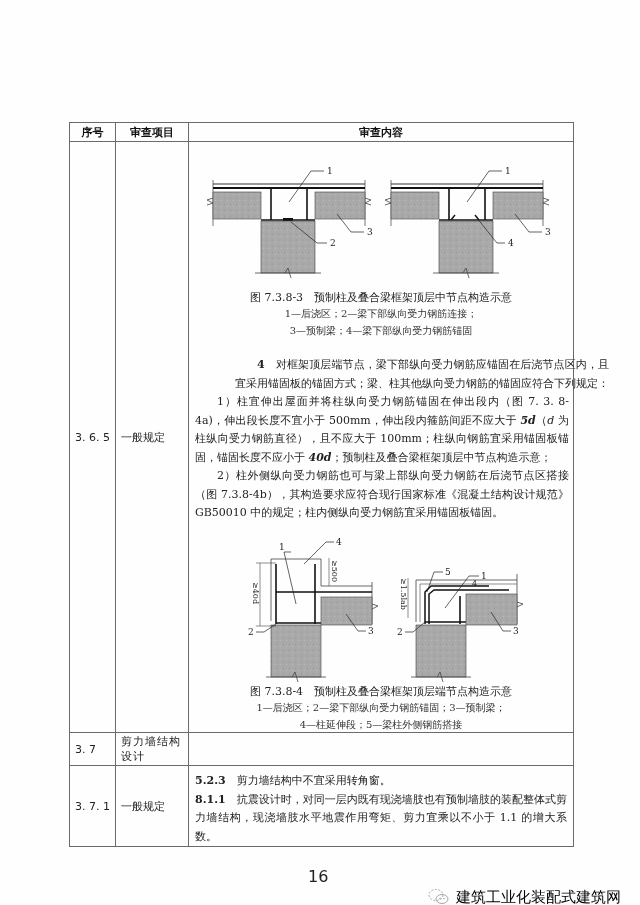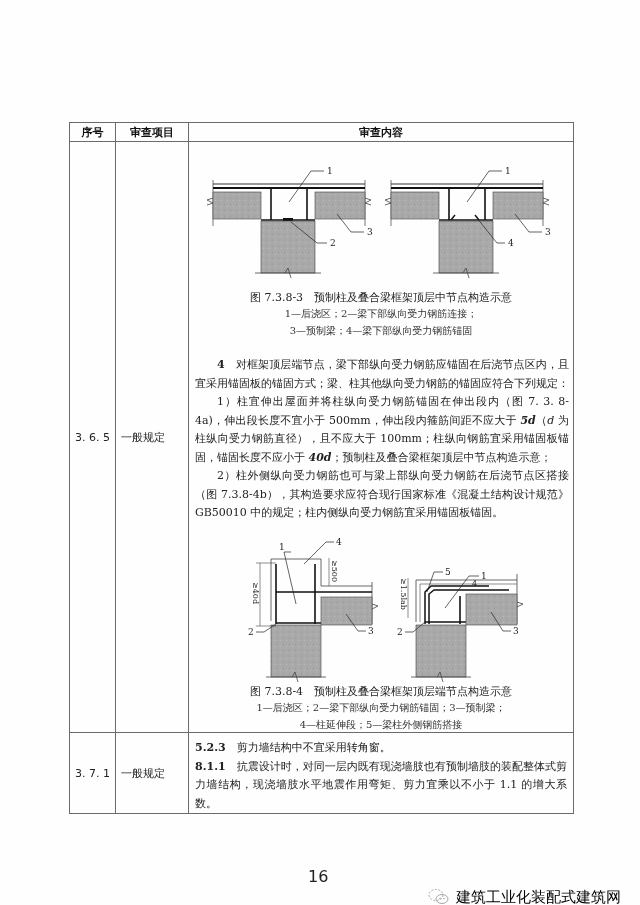--- a/index.html
+++ b/index.html
@@ -130,21 +130,21 @@
             <text x="131" y="92" font-size="9" fill="#222">4</text>
             <polyline points="138,60 152,78 165,78" fill="none" stroke="#222" stroke-width="0.7"></polyline>
             <text x="168" y="81" font-size="9" fill="#222">3</text>
           </g>
         </svg>
 
         <div class="caption title" style="top:148px;">图 7.3.8-3　预制柱及叠合梁框架顶层中节点构造示意</div>
         <div class="caption" style="top:165px;">1—后浇区；2—梁下部纵向受力钢筋连接；</div>
         <div class="caption" style="top:182px;">3—预制梁；4—梁下部纵向受力钢筋锚固</div>
 
-        <div class="para indent" style="top:214px;">
+        <div class="para indent" style="top:214px;margin-left:40px;">
           <span class="bold">4</span>　<span>对框架顶层端节点，梁下部纵向受力钢筋应锚固在后浇节点区内，且宜采用锚固板的锚固方式；梁、柱其他纵向受力钢筋的锚固应符合下列规定：</span>
         </div>
         <div class="para indent" style="top:251px;">
           <span>1）柱宜伸出屋面并将柱纵向受力钢筋锚固在伸出段内（图 7. 3. 8-4a)，伸出段长度不宜小于 500mm，伸出段内箍筋间距不应大于 </span><span class="ital bold">5d</span><span>（</span><span class="ital">d</span><span> 为柱纵向受力钢筋直径），且不应大于 100mm；柱纵向钢筋宜采用锚固板锚固，锚固长度不应小于 </span><span class="ital bold">40d</span><span>；预制柱及叠合梁框架顶层中节点构造示意；</span>
         </div>
         <div class="para indent" style="top:325px;">2）柱外侧纵向受力钢筋也可与梁上部纵向受力钢筋在后浇节点区搭接（图 7.3.8-4b），其构造要求应符合现行国家标准《混凝土结构设计规范》GB50010 中的规定；柱内侧纵向受力钢筋宜采用锚固板锚固。</div>
 
         <svg class="fig" style="left:45px; top:392px;" width="300" height="150" viewBox="0 0 300 150">
           <defs>
             <pattern id="conc2" width="6" height="6" patternUnits="userSpaceOnUse">
@@ -208,20 +208,25 @@
             <text x="66" y="41" font-size="9" fill="#222">5</text>
           </g>
         </svg>
 
         <div class="caption title" style="top:542px;">图 7.3.8-4　预制柱及叠合梁框架顶层端节点构造示意</div>
         <div class="caption" style="top:559px;">1—后浇区；2—梁下部纵向受力钢筋锚固；3—预制梁；</div>
         <div class="caption" style="top:576px;">4—柱延伸段；5—梁柱外侧钢筋搭接</div>
       </td>
     </tr>
 
+    <tr class="row-37">
+      <td class="cell-no">3. 7</td>
+      <td class="cell-item" style="line-height:15px; letter-spacing:1px;">剪力墙结构设计</td>
+      <td></td>
+    </tr>
 
     <tr class="row-371">
       <td class="cell-no">3. 7. 1</td>
       <td class="cell-item">一般规定</td>
       <td class="c371" style="vertical-align:top; padding:6px 6px 0 6px; font-size:11px; line-height:18.5px; text-align:justify;">
         <span class="line"><span class="bold">5.2.3</span>　<span>剪力墙结构中不宜采用转角窗。</span></span>
         <span class="line"><span class="bold">8.1.1</span>　<span>抗震设计时，对同一层内既有现浇墙肢也有预制墙肢的装配整体式剪力墙结构，现浇墙肢水平地震作用弯矩、剪力宜乘以不小于 1.1 的增大系数。</span></span>
       </td>
     </tr>
   </tbody>

